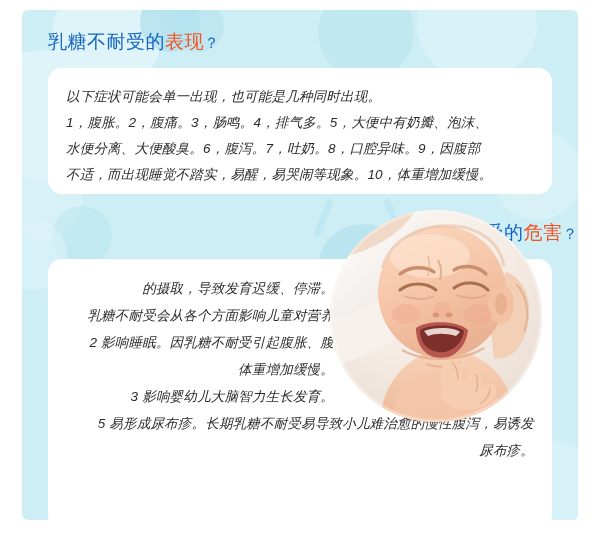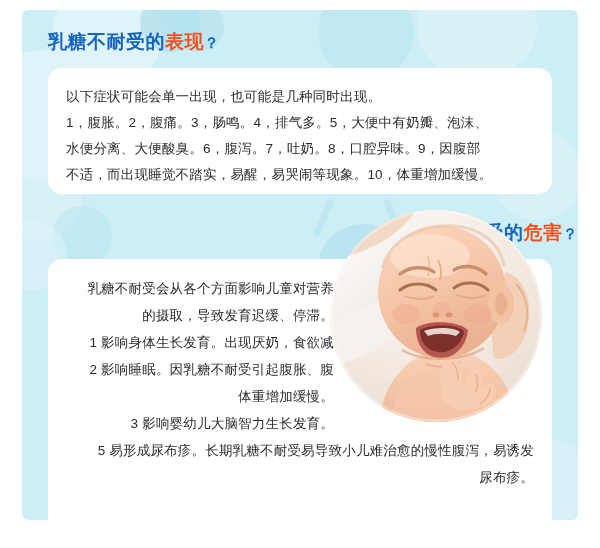--- a/index.html
+++ b/index.html
@@ -37,21 +37,21 @@
 
   
   .section { position:absolute; left:0; width:556px; }
   #section-1 { top:0; }
   #section-2 { top:195px;text-align:right; }
 
   .heading {
     position:relative;
     margin-left:26px;
     font-size:19px;
-    font-weight:bold;
+    font-weight:normal;
     letter-spacing:0.5px;
     white-space:nowrap;
   }
   #section-1 .heading { padding-top:19px; }
   #section-2 .heading { padding-top:15px; }
   .heading .blue   { color:#1565c0; }
   .heading .accent { color:#f4511e; }
   .heading .qmark  { color:#1565c0; font-size:15px; }
 
   .card {
@@ -63,21 +63,21 @@
   }
   #card-1 { height:126px; }
   #card-2 { height:271px; padding-right:18px; }
 
   .body-text {
     color:#2b2b2b;
     font-size:13.5px;
     line-height:26px;
     letter-spacing:0.2px;
   }
-  .body-text p { margin:0; }
+  .body-text p { margin:0;font-style:italic; }
   #card-2 .body-text { line-height:27px; }
 
   
   .wrap-narrow { width:268px; }
 
   
   #baby-photo {
     position:absolute;
     left:330px; top:210px;
     width:212px; height:212px;
@@ -125,23 +125,22 @@
     </div>
   </div>
 
   <div class="section" id="section-2">
     <div class="heading">
       <span class="blue">乳糖不耐受的</span><span class="accent">危害</span><span class="qmark">？</span>
     </div>
 
     <div class="card" id="card-2">
       <div class="body-text">
+        <p class="wrap-narrow">的摄取，导致发育迟缓、停滞。</p>
         <p class="wrap-narrow">乳糖不耐受会从各个方面影响儿童对营养</p>
-        <p class="wrap-narrow">的摄取，导致发育迟缓、停滞。</p>
-        <p class="wrap-narrow">1  影响身体生长发育。出现厌奶，食欲减</p>
         <p class="wrap-narrow">2  影响睡眠。因乳糖不耐受引起腹胀、腹</p>
         <p class="wrap-narrow">体重增加缓慢。</p>
         <p class="wrap-narrow">3 影响婴幼儿大脑智力生长发育。</p>
         <p>5  易形成尿布疹。长期乳糖不耐受易导致小儿难治愈的慢性腹泻，易诱发</p>
         <p>尿布疹。</p>
 
       </div>
     </div>
   </div>
 </div>

